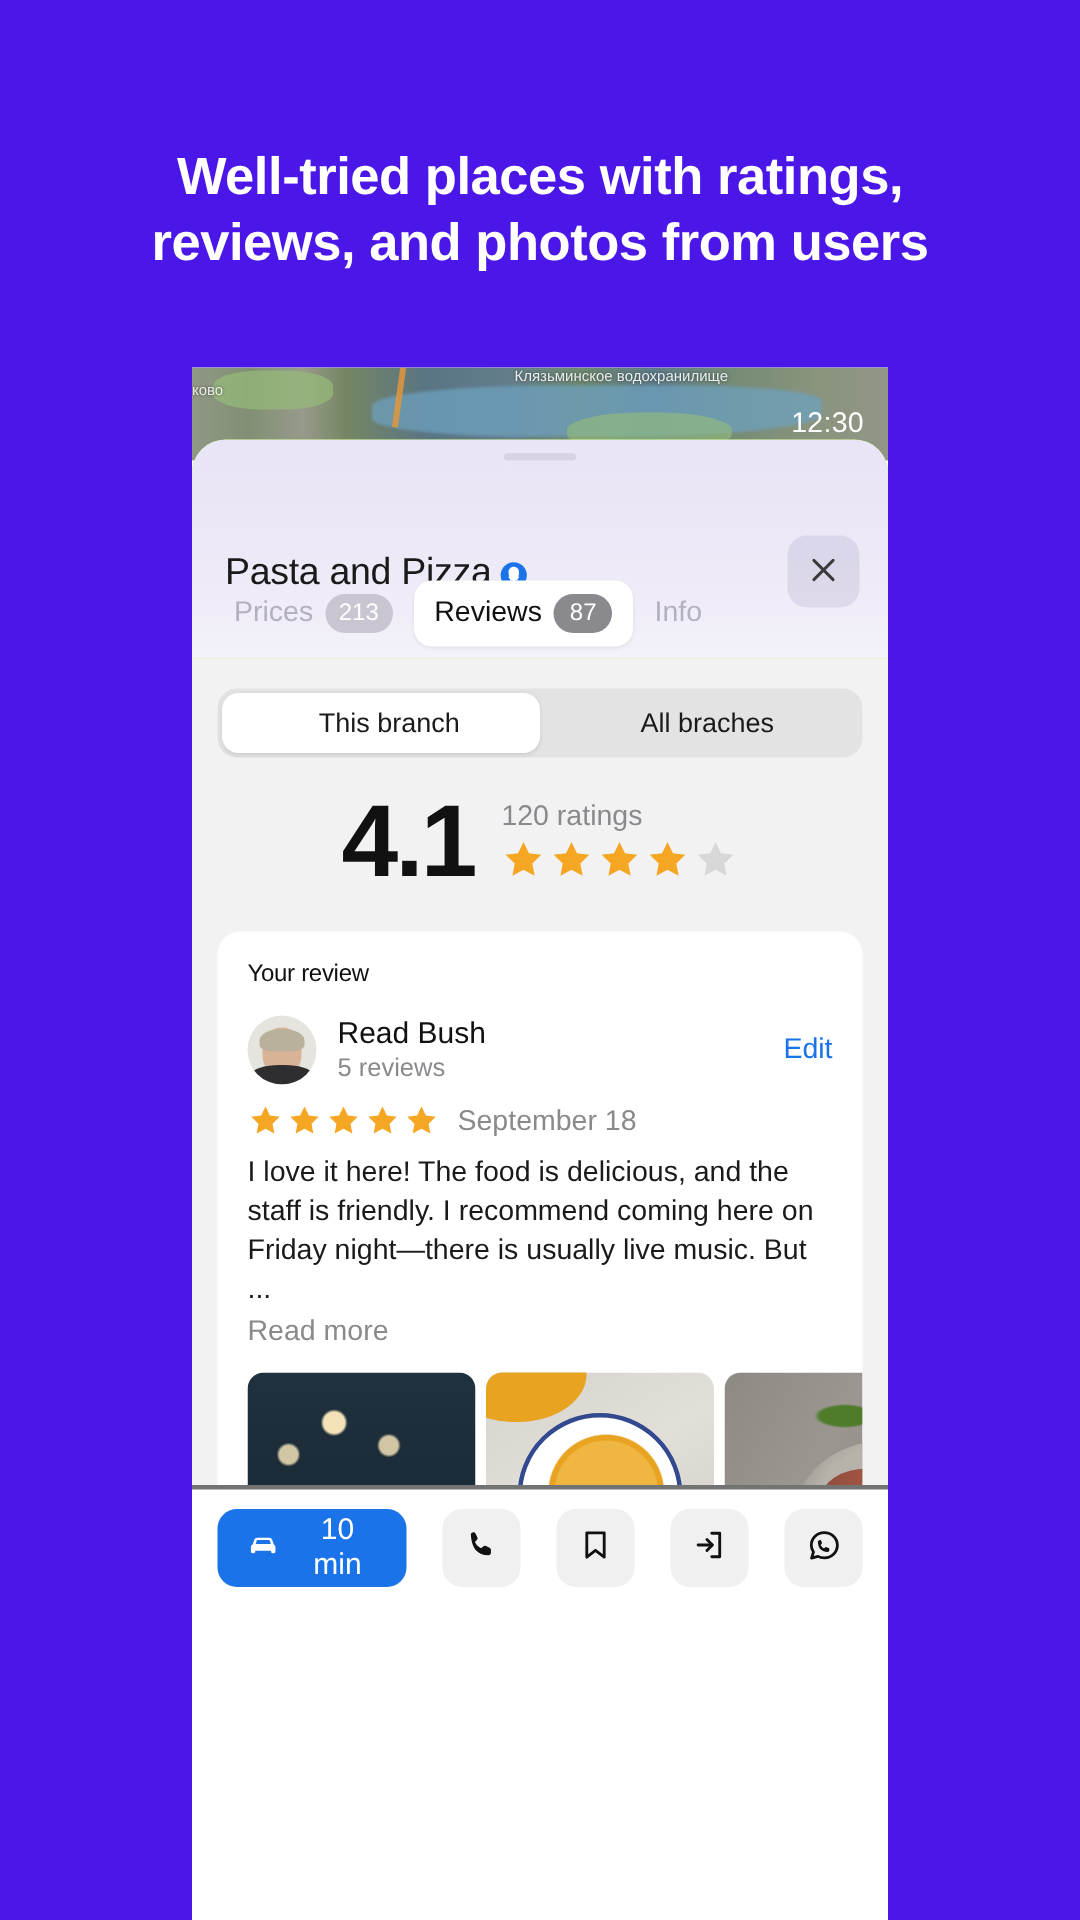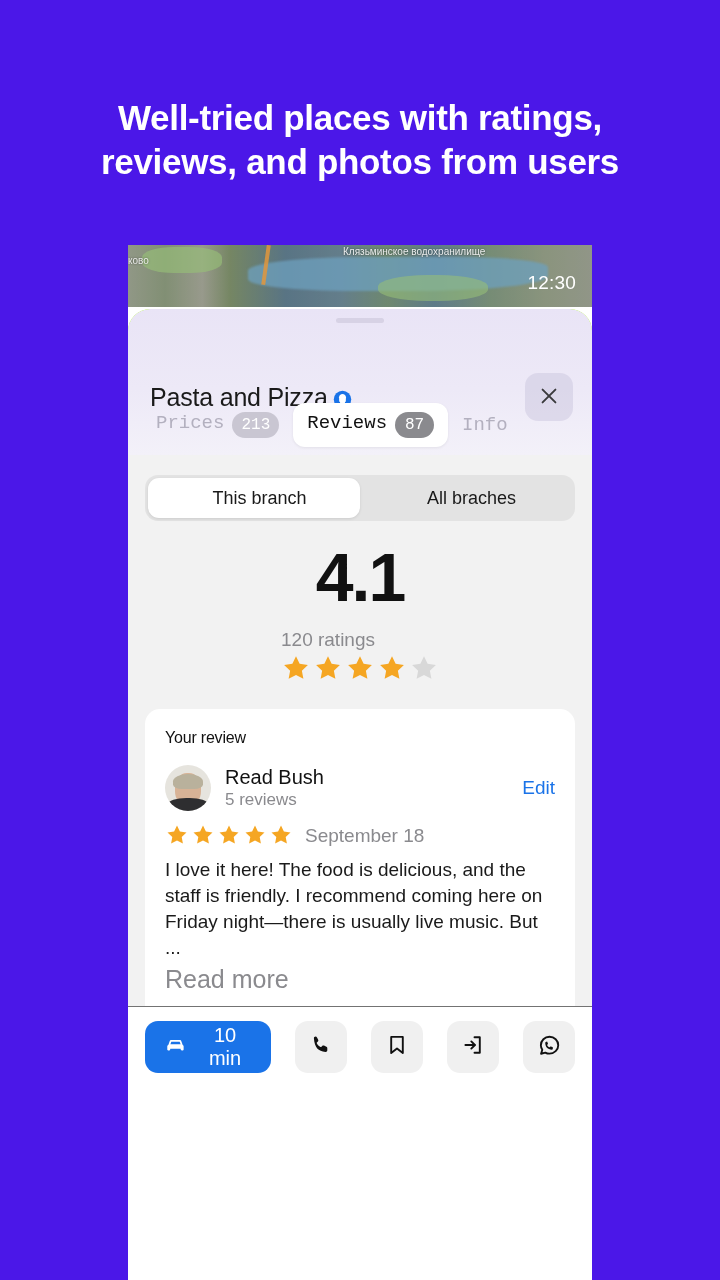--- a/index.html
+++ b/index.html
@@ -76,21 +76,21 @@
   }
   .status-time {
     position: absolute; right: 16px; top: 8px;
     color: #FFFFFF; font-size: 19px; font-weight: 500;
     letter-spacing: 0.2px;
     margin-top: 19px;
   }
 
   
   .sheet {
-    position: absolute; top: 64px; left: 0; width: 464px; height: 777px;
+    position: absolute; top: 48px; left: 0; width: 464px; height: 777px;
     background: #bef264;
     border-radius: 22px 22px 0 0;
     overflow: hidden;
   }
   .sheet-header {
     position: relative;
     background: linear-gradient(to bottom, #E9E4F6 0%, #EDE9F7 55%, #F3F1F9 100%);
     padding: 0 0 0 0;
     height: 146px;
     border-radius: 22px 22px 0 0;
@@ -121,27 +121,26 @@
   }
 
   
   .tabs {
     position: absolute; left: 0; bottom: 0; width: 464px;
     display: flex; align-items: center; gap: 0;
     padding: 0 0 8px 14px;
     white-space: nowrap;
   }
   .tab {
-    display: flex; gap: 8px;
+    display: flex; align-items: center; gap: 8px;
     padding: 9px 14px;
     font-size: 19px;
     color: #B3B0BF;
     border-radius: 12px;
     cursor: pointer;
-    font-family: Liberation Mono, monospace;
   }
   .tab.active {
     background: #FFFFFF;
     color: #111111;
     box-shadow: 0 1px 3px rgba(0,0,0,0.07);
   }
   .tab-badge {
     display: inline-flex; align-items: center; justify-content: center;
     min-width: 39px; height: 26px; padding: 0 9px;
     border-radius: 13px;
@@ -166,21 +165,21 @@
   }
   .seg {
     flex: 1; display: flex; align-items: center; justify-content: center;
     font-size: 18px; color: #1A1A1A; border-radius: 11px; cursor: pointer; padding-left: 11px;
   }
   .seg.active { background: #FFFFFF; box-shadow: 0 1px 3px rgba(0,0,0,0.10); }
 
   
   .rating {
     display: flex; align-items: center; justify-content: center;
-    gap: 18px; margin-top: 22px; padding-bottom: 26px; flex-direction: column;
+    gap: 18px; margin-top: 22px; padding-bottom: 26px;
   }
   .rating-num {
     font-size: 68px; font-weight: 700; color: #111111;
     letter-spacing: -2px; line-height: 1;
   }
   .rating-right { display: flex; flex-direction: column; gap: 2px; }
   .rating-count { font-size: 19px; color: #8A8A8E; }
   .stars { display: flex; gap: 2px; }
 
   
@@ -214,21 +213,21 @@
     padding: 12px 20px 0 20px;
   }
   .review-date { font-size: 19px; color: #8A8A8E; }
 
   .review-text {
     padding: 10px 20px 0 20px;
     font-size: 19px; line-height: 26px; color: #1A1A1A;
   }
   .read-more {
     padding: 4px 20px 0 20px;
-    font-size: 25px; color: #8A8A8E; cursor: pointer;
+    font-size: 19px; color: #8A8A8E; cursor: pointer;
   }
 
   .photos {
     display: flex; gap: 7px; padding: 16px 0 0 20px;
     overflow: hidden;
   }
   .photo {
     width: 152px; height: 152px; border-radius: 11px;
     flex: 0 0 152px; overflow: hidden; position: relative;
     cursor: pointer;
@@ -240,21 +239,21 @@
   }
   .action {
     display: flex; align-items: center; gap: 9px;
     font-size: 19px; color: #4A4A4A; cursor: pointer;
   }
 
   
   .bottom-bar {
     position: absolute; bottom: 0; left: 0; width: 464px; height: 80px;
     background: #FFFFFF;
-    border-top: 1px solid #737373;
+    border-top: 3px solid #737373;
     display: flex; align-items: center; gap: 24px;
     padding: 0 17px;
   }
   .route-btn {
     height: 52px; border-radius: 13px; background: #1A73E8;
     display: flex; align-items: center; gap: 9px;
     padding: 0 18px; cursor: pointer; border: none;
   }
   .route-label { color: #FFFFFF; font-size: 20px; font-weight: 500; }
   .icon-btn {

